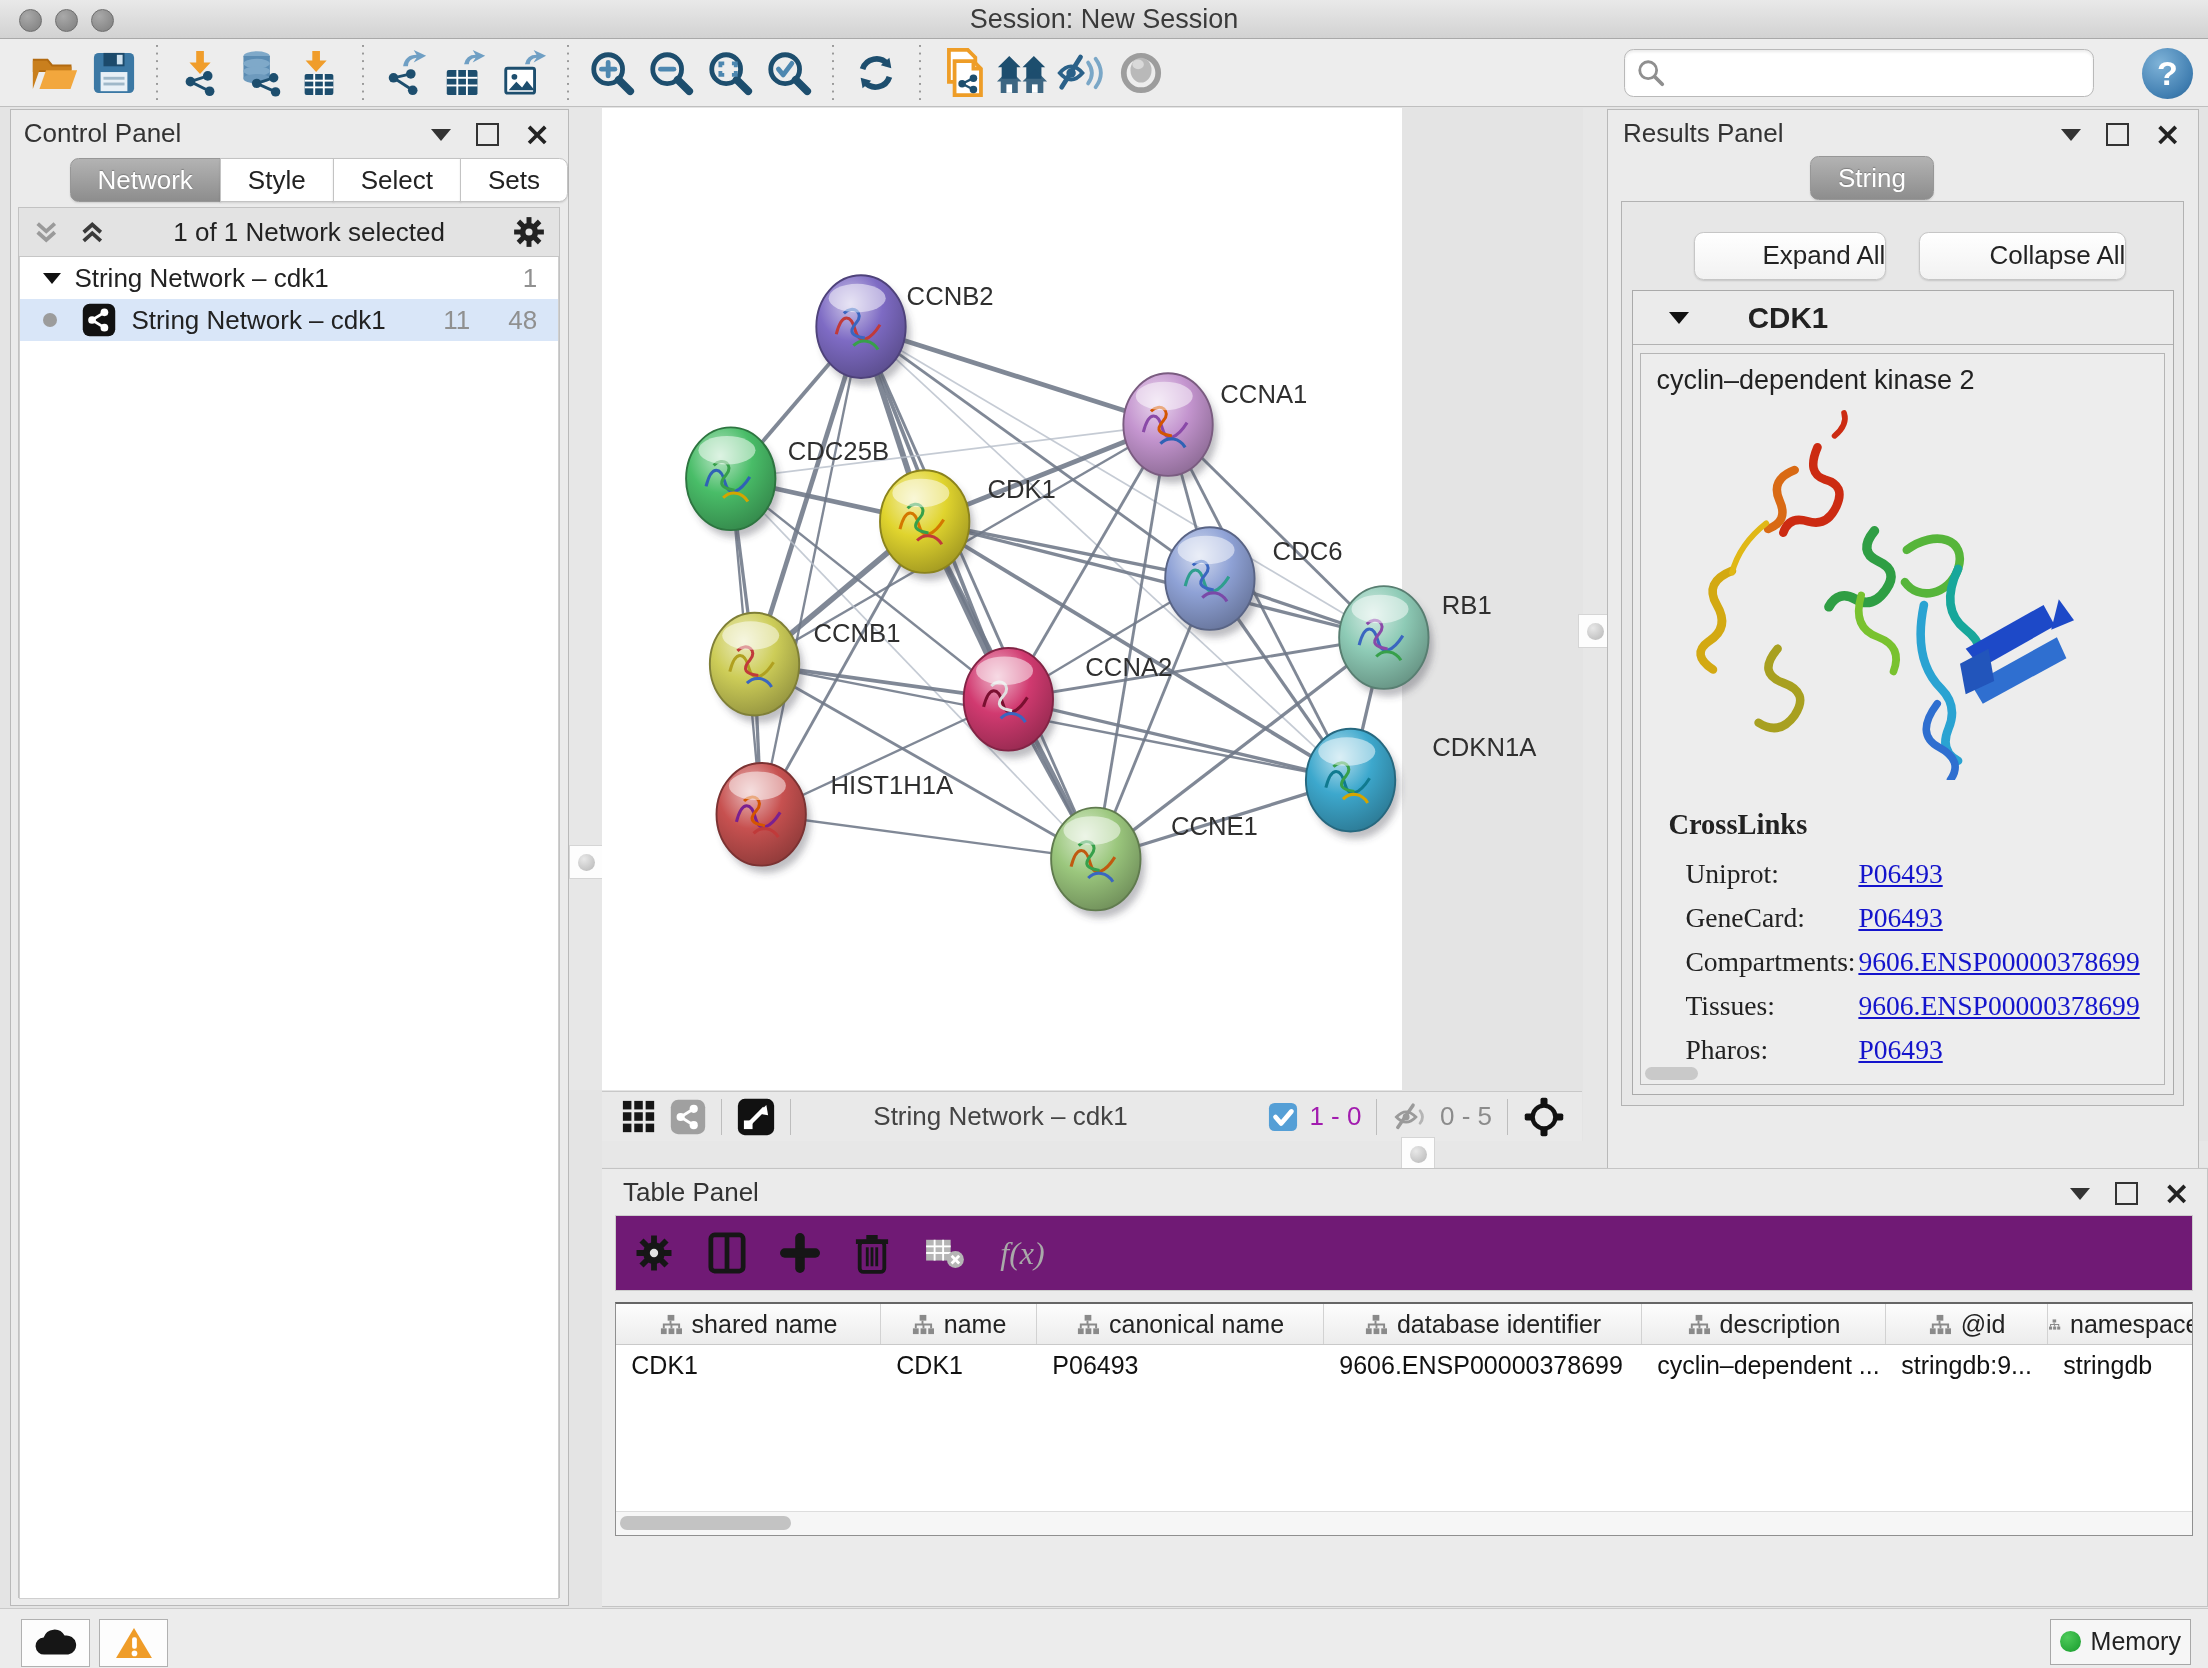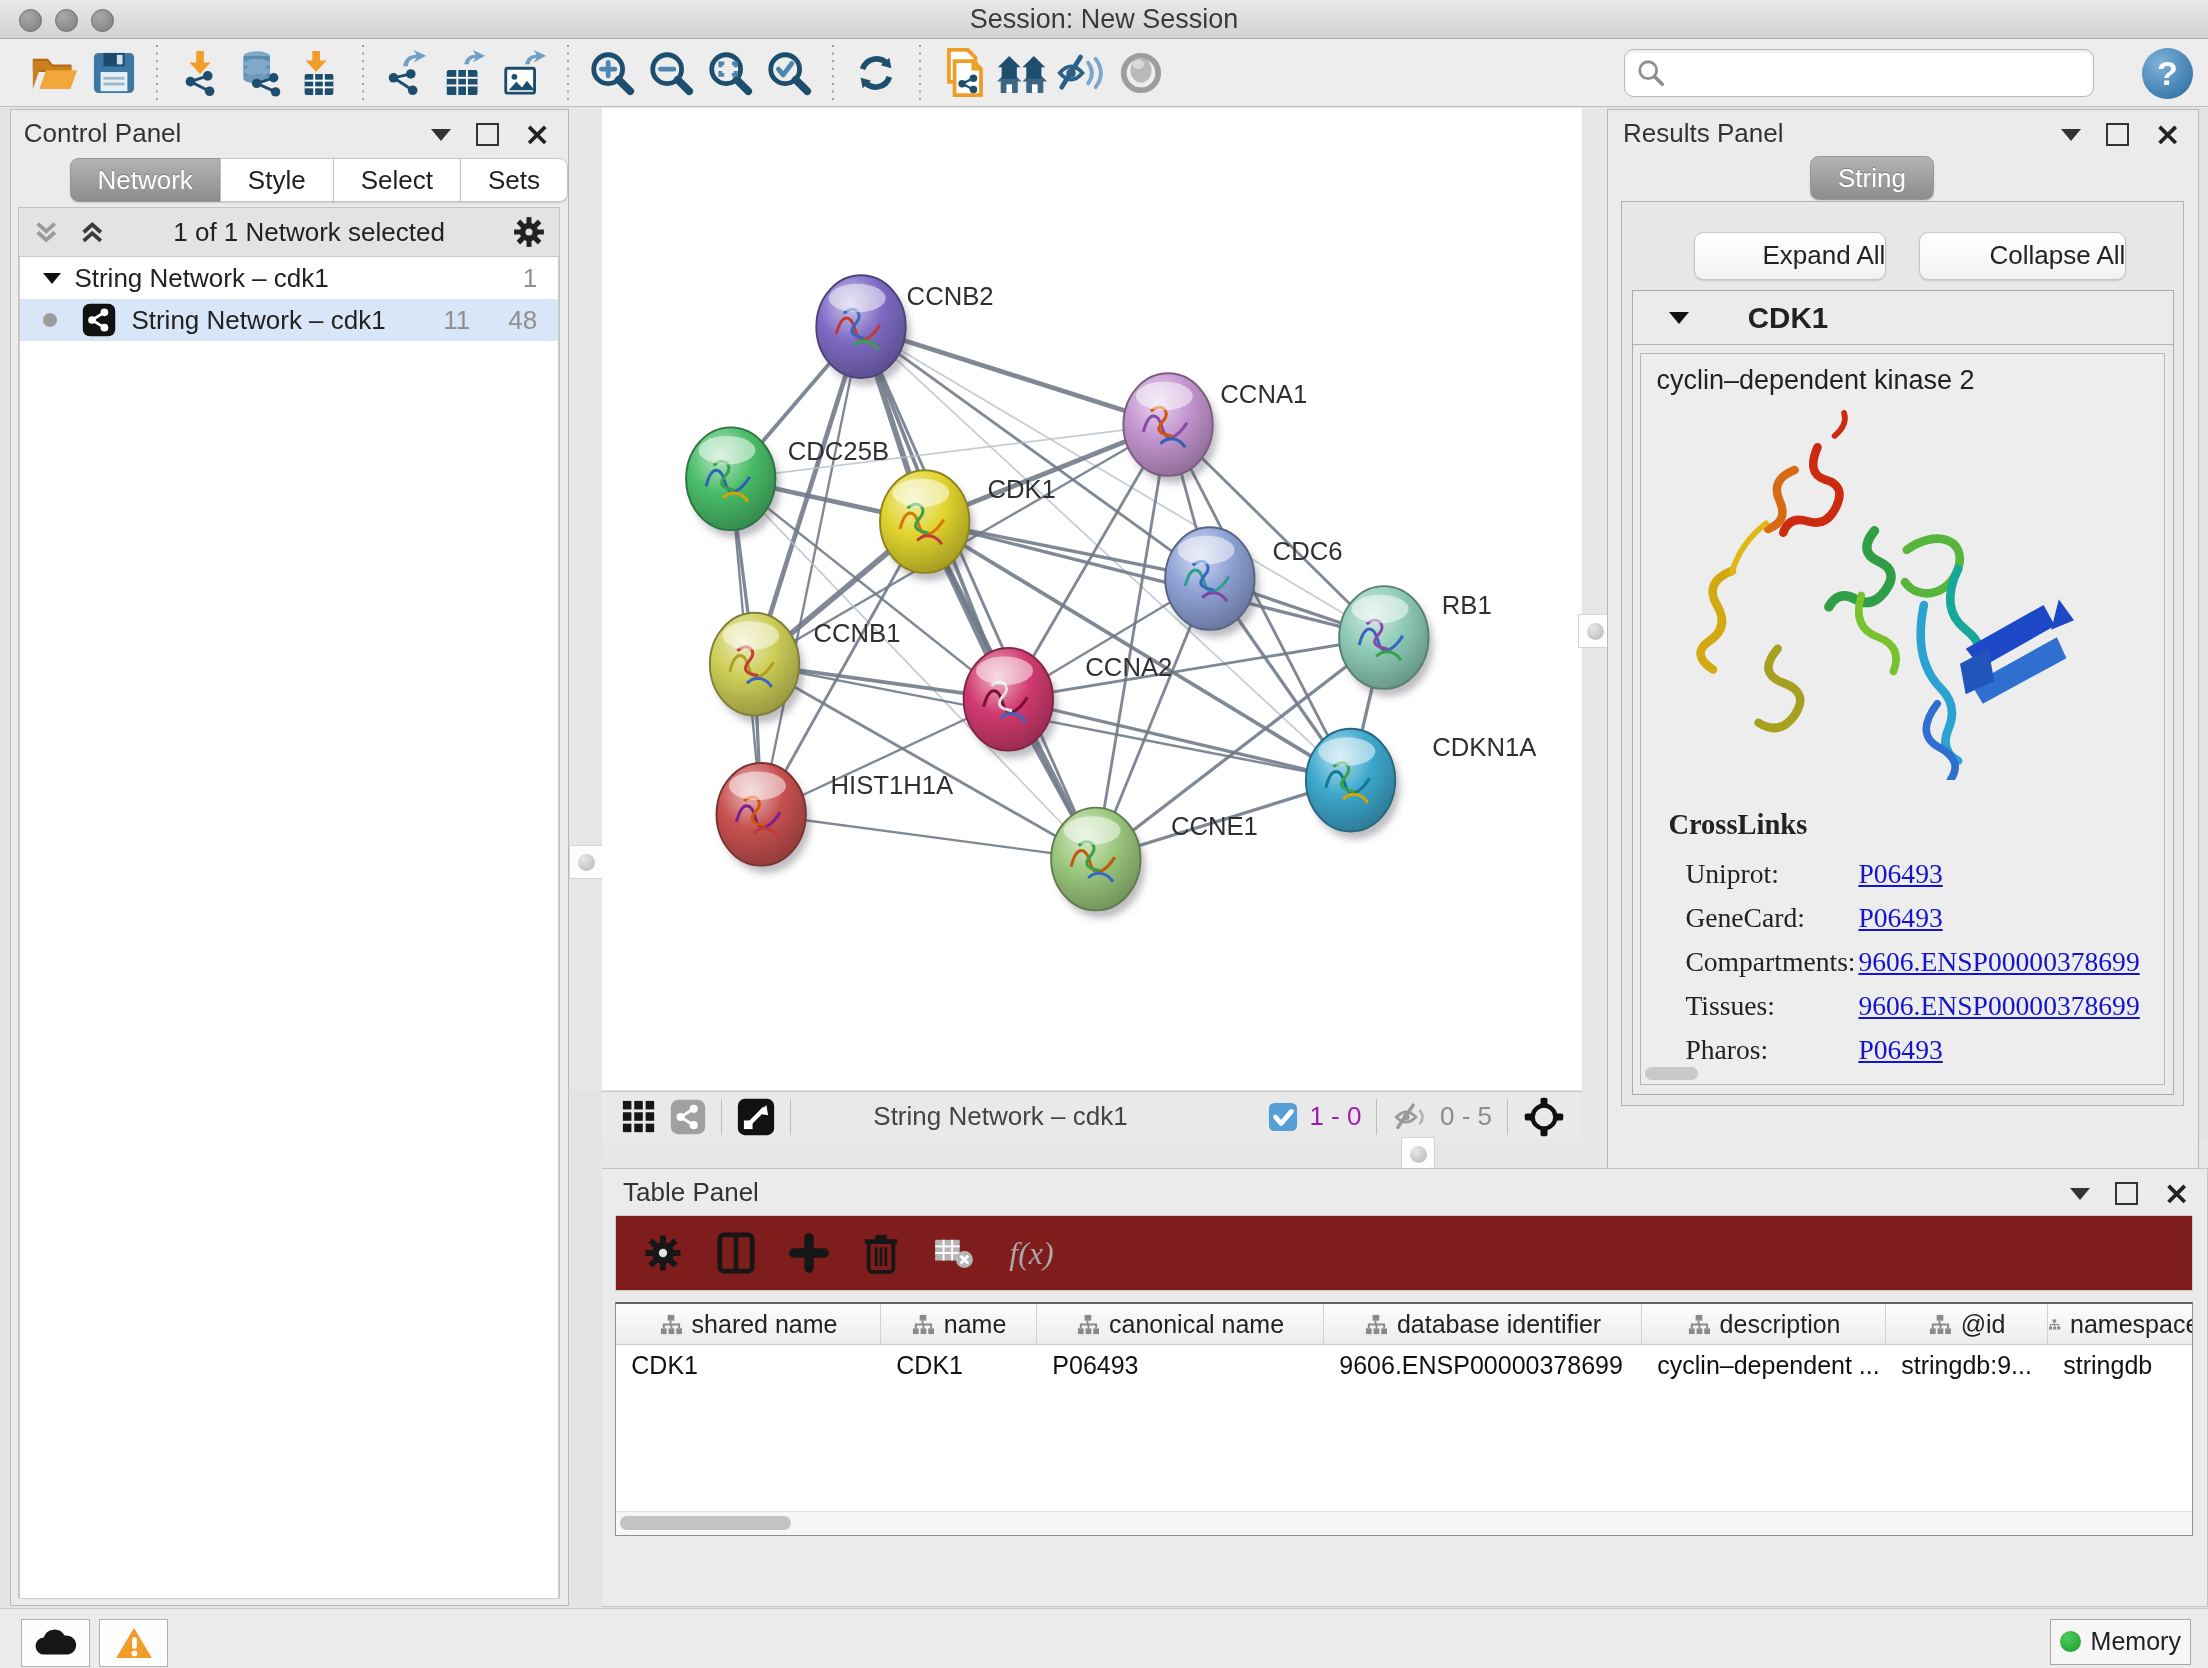--- a/index.html
+++ b/index.html
@@ -52,21 +52,21 @@
     border:1px solid #c2c2c2;box-sizing:border-box;}
   .gearbar{height:48px;display:flex;align-items:center;border-bottom:1px solid #c6c6c6;padding:0 13.3px;}
   .netlist{background:#fff;height:1341px;border:1px solid #cfcfcf;border-top:none;font-size:26px;}
   .netrow{height:42px;display:flex;align-items:center;}
   .netrow .cnt{color:#909090;}
   .netrow.sel{background:#d9e6f8;}
   .tree-caret{width:0;height:0;border-left:9.5px solid transparent;border-right:9.5px solid transparent;
     border-top:11.4px solid #111;margin:0 13.3px 0 23px;}
   .dot{width:14.3px;height:14.3px;border-radius:50%;background:#9c9c9c;margin:0 25px 0 23px;}
   
-  .netcanvas{left:602px;top:108px;width:980px;height:982px;background:#fff;}
+  .netcanvas{left:602px;top:108px;width:800px;height:982px;background:#fff;}
   .netbar{left:602px;top:1091px;width:980px;height:49px;background:#e9e9e9;
     border-top:1px solid #c8c8c8;display:flex;align-items:center;font-size:26px;color:#555;}
   .vsep{width:1px;height:36px;background:#bdbdbd;margin:0 15px;}
   
   .split-v{background:#e7e7e7;}
   .handle{width:32px;height:32px;background:#fdfdfd;border:1px solid #d5d5d5;
     display:flex;align-items:center;justify-content:center;}
   .handle i{width:17px;height:17px;border-radius:50%;
     background:radial-gradient(circle at 35% 30%,#e8e8e8,#b5b5b5);display:block;}
   
@@ -80,22 +80,22 @@
   .rscroll{left:9.5px;top:88px;width:542px;height:805px;border:1px solid #aaa;background:#ebebeb;box-sizing:border-box;}
   .rhead{height:53px;border-bottom:1px solid #b2b2b2;display:flex;align-items:center;}
   .rcontent{margin:7.6px;height:730px;border:1px solid #b5b5b5;background:#ededed;position:relative;overflow:hidden;}
   .serif{font-family:"Liberation Serif","DejaVu Serif",serif;}
   .xrow{position:relative;height:44px;font-size:27.6px;}
   .xrow .xl{position:absolute;left:44px;}
   .xrow a{position:absolute;left:217px;color:#1414cc;text-decoration:underline;}
   
   .tpanel{left:602px;top:1168px;width:1606px;height:439px;background:#ebebeb;
     border:1px solid #c4c4c4;border-left:none;box-sizing:border-box;}
-  .ttools{left:13.3px;top:46px;width:1578px;height:76px;background:#7f1d1d;
-    border:1px solid #cdcdcd;display:flex;align-items:center;gap:34px;padding-left:27px;box-sizing:border-box;}
+  .ttools{left:13.3px;top:46px;width:1578px;height:76px;background:#701a75;
+    border:1px solid #cdcdcd;display:flex;align-items:center;gap:34px;padding-left:18px;box-sizing:border-box;}
   .ttable{left:13.3px;top:133px;width:1578px;height:234px;background:#fff;
     border:1px solid #8f8f8f;border-top:2.9px solid #666;box-sizing:border-box;overflow:hidden;}
   .thead{display:flex;height:40px;background:linear-gradient(#fdfdfd,#ececec);
     border-bottom:1px solid #c9c9c9;font-size:25px;color:#222;}
   .th{display:flex;align-items:center;justify-content:center;gap:9.5px;
     border-right:1px solid #d2d2d2;box-sizing:border-box;flex:0 0 auto;overflow:hidden;white-space:nowrap;}
   .trow{display:flex;height:40px;font-size:25px;color:#111;}
   .td{padding-left:15px;display:flex;align-items:center;box-sizing:border-box;
     flex:0 0 auto;overflow:hidden;white-space:nowrap;}
   .hscroll{position:absolute;left:0;bottom:0;width:100%;height:23px;background:#f6f6f6;border-top:1px solid #ddd;}

